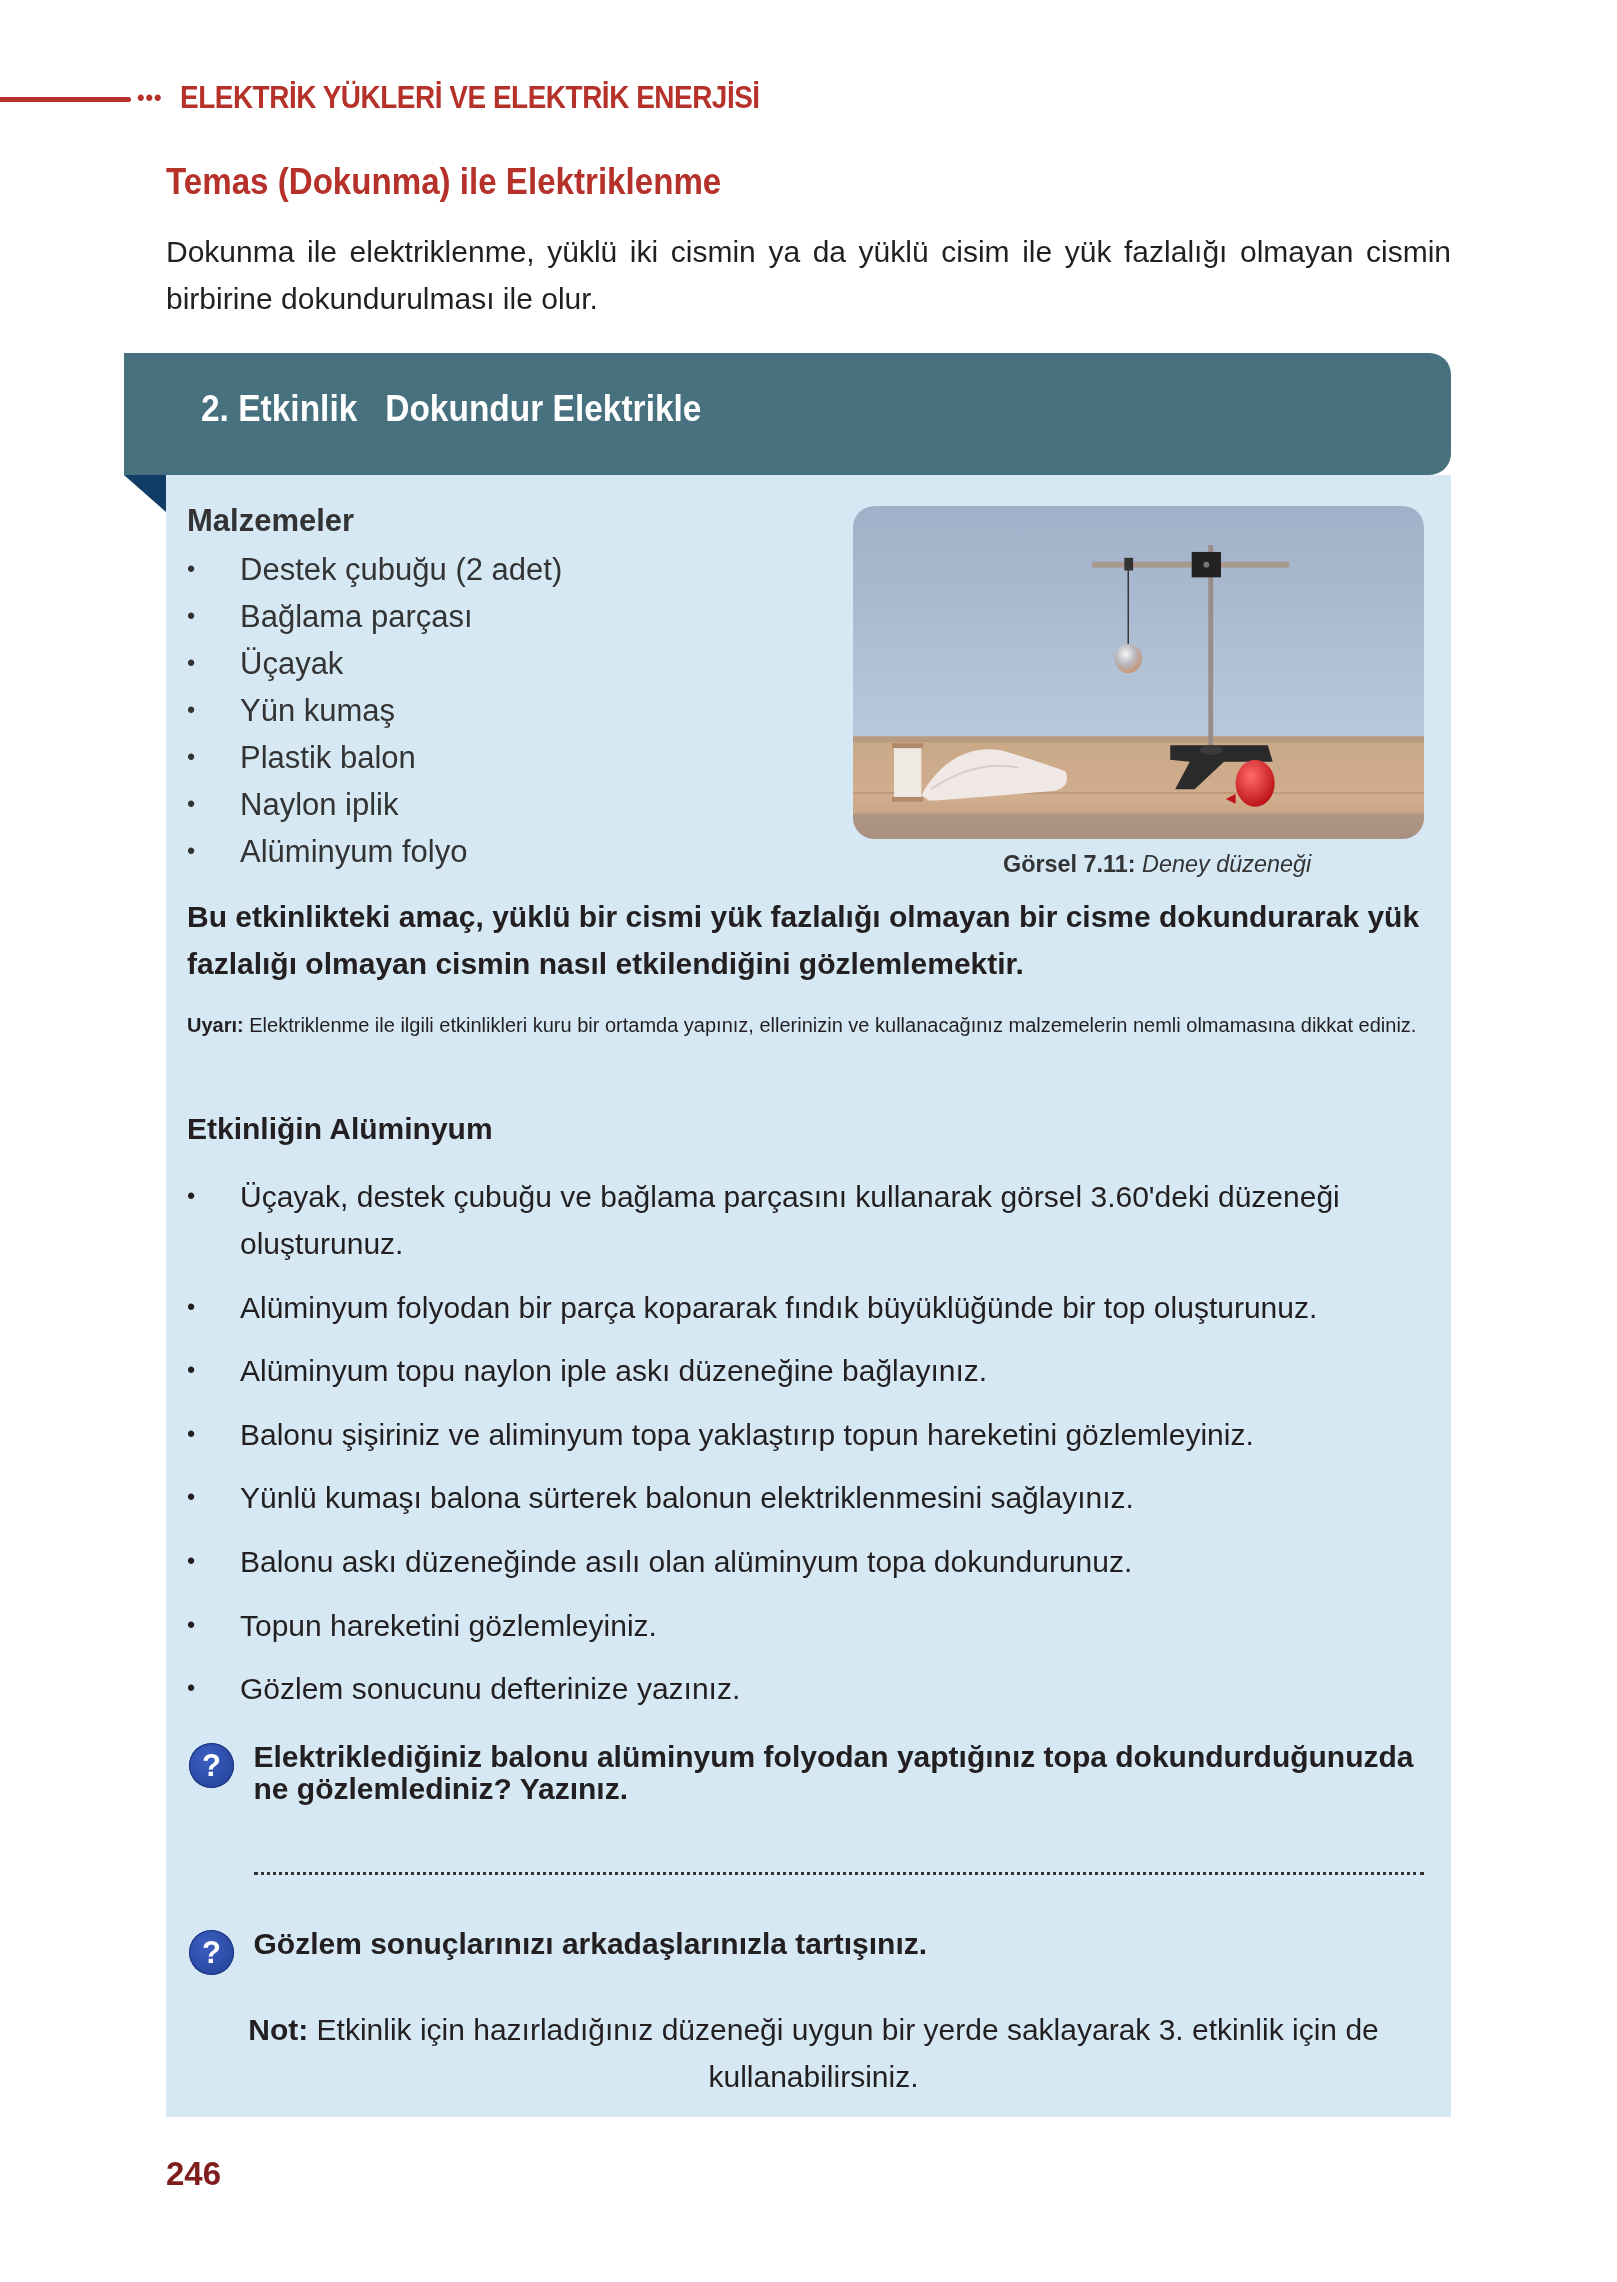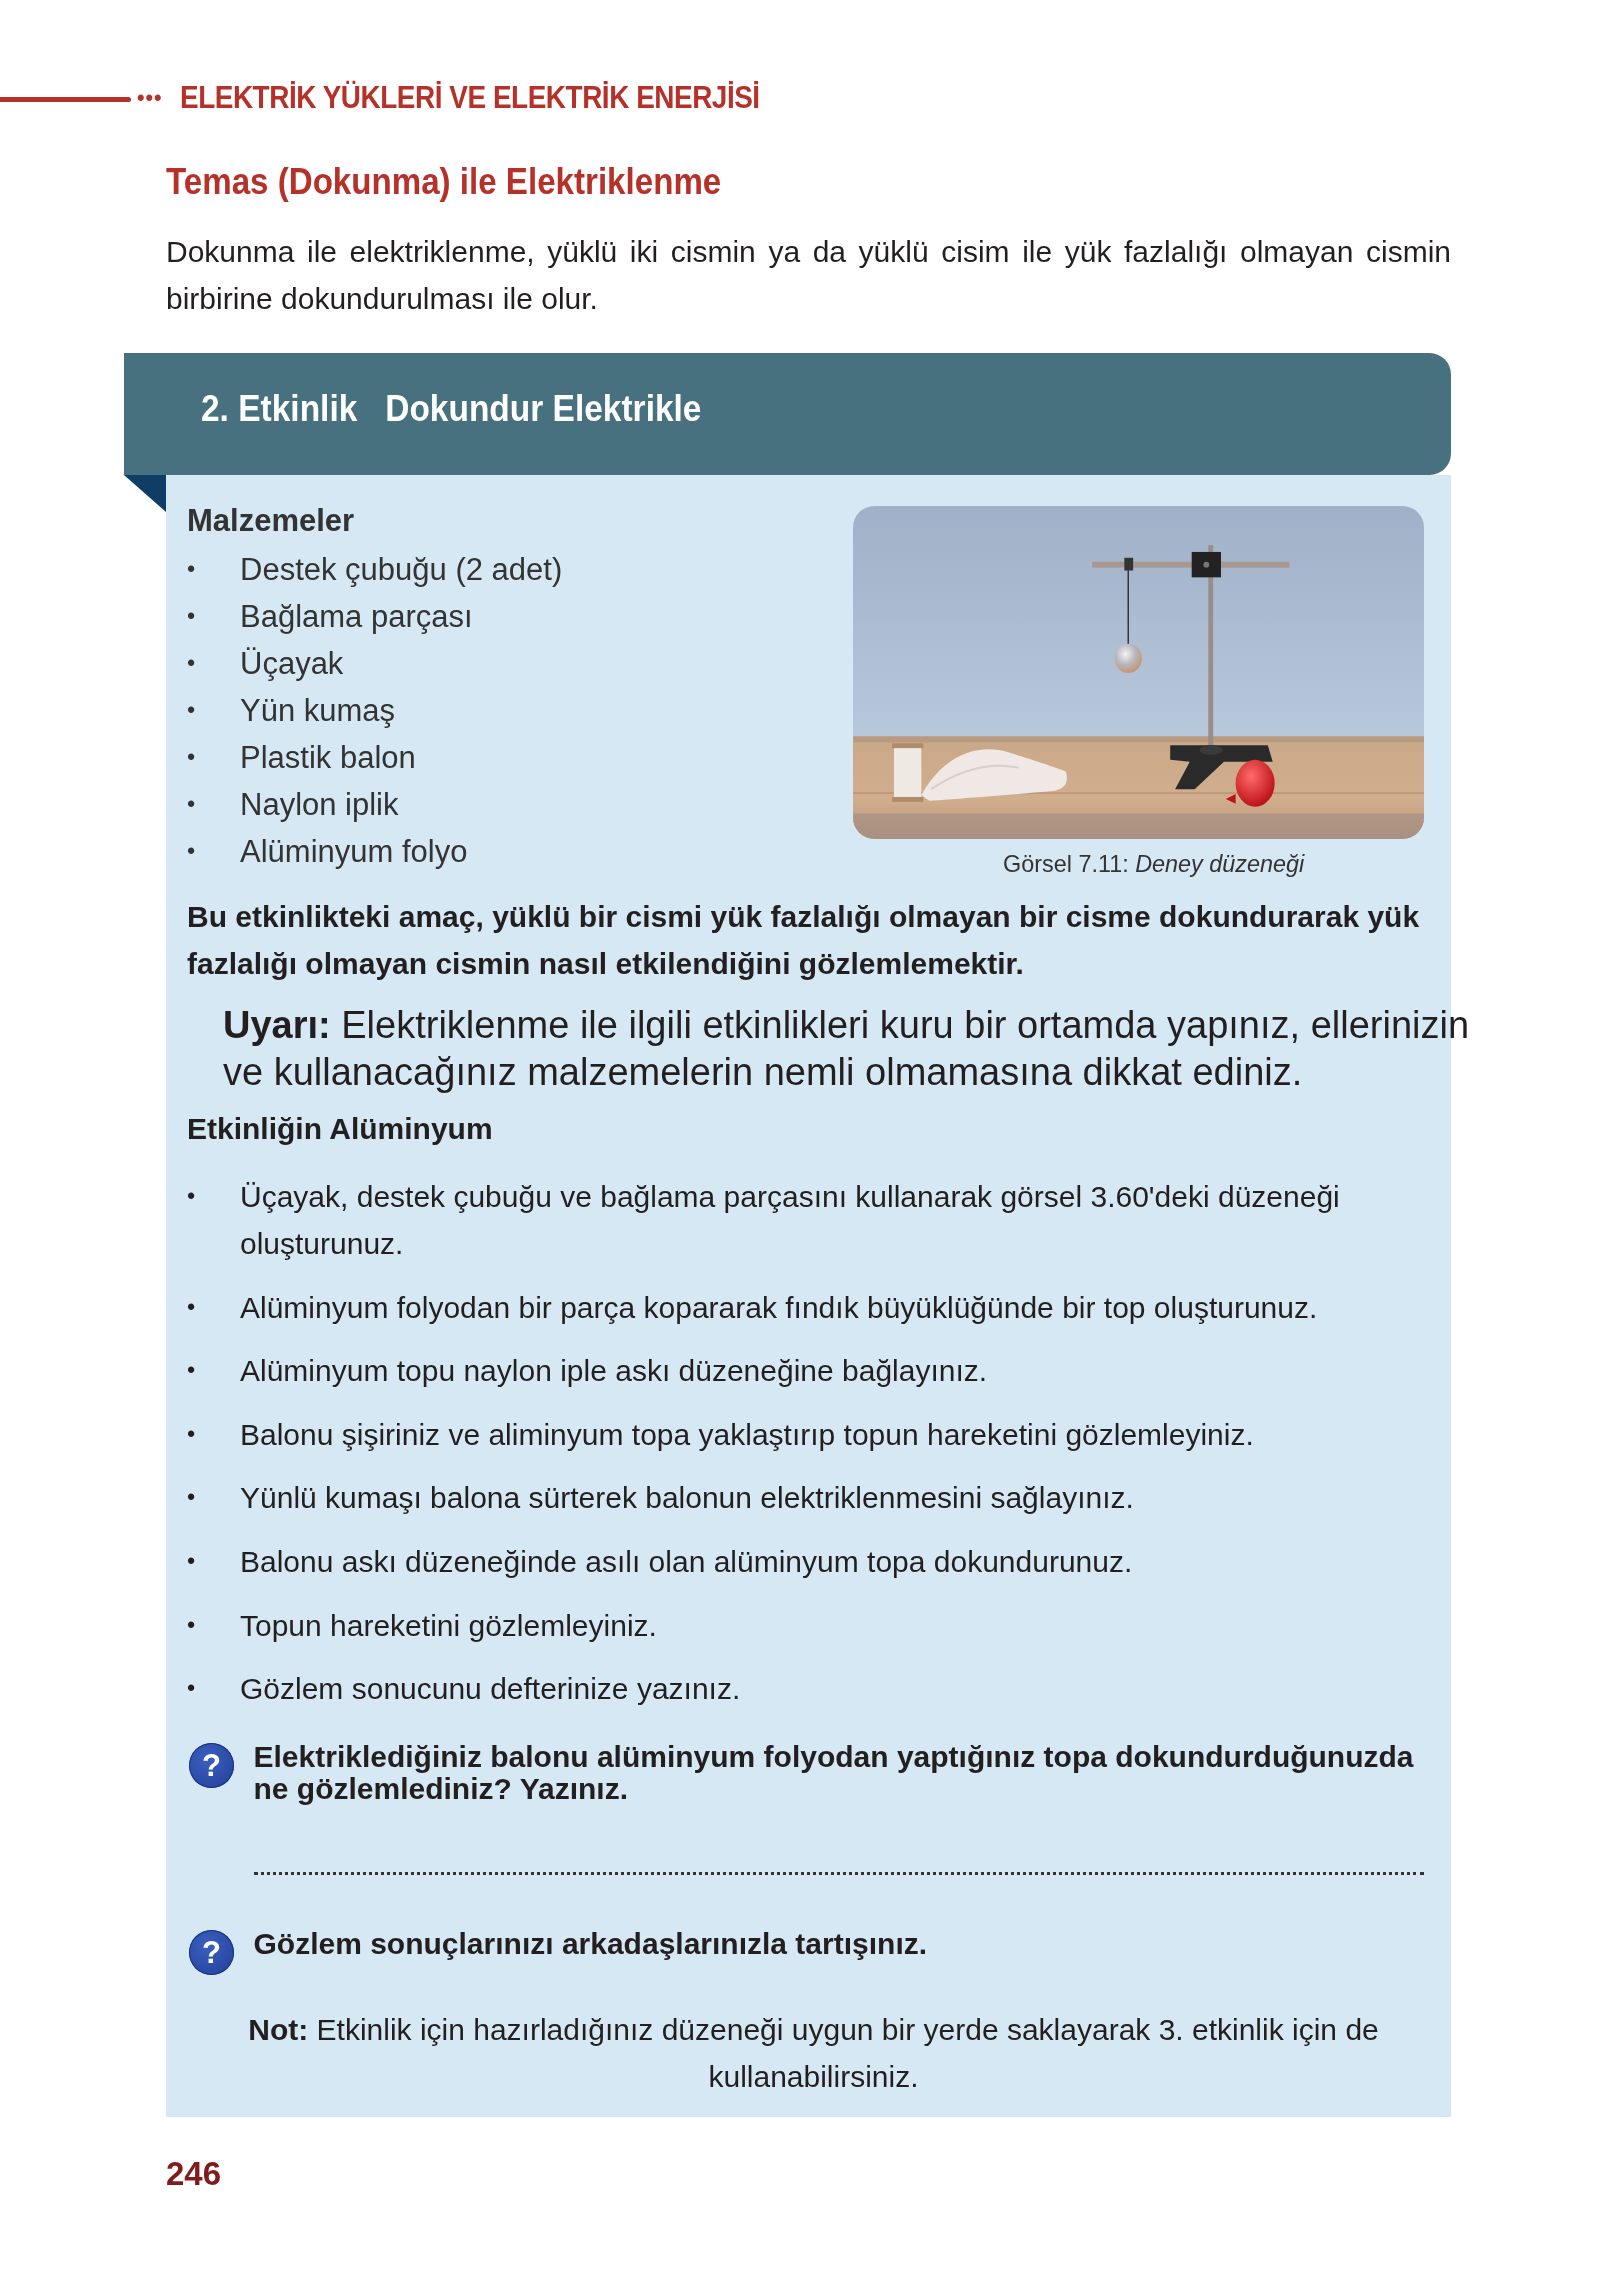--- a/index.html
+++ b/index.html
@@ -23,25 +23,25 @@
   .banner-text { left: 201px; top: 388px; font-size: 36px; font-weight: bold; color: #ffffff; white-space: pre; transform: scaleX(0.93); transform-origin: left; }
   .fold { left: 124px; top: 475px; width: 0; height: 0; border-top: 37px solid #0f3d66; border-left: 42px solid transparent; }
 
   .mat-head { left: 187px; top: 503px; font-size: 31px; font-weight: bold; color: #333; }
   .mat-list { left: 187px; top: 546px; margin: 0; padding: 0; list-style: none; }
   .mat-list li { height: 47px; font-size: 31px; line-height: 47px; display: flex; color: #333; }
   .bullet { width: 53px; flex: none; font-size: 23.4px; }
 
   .photo { left: 853px; top: 506px; width: 571px; height: 333px; border-radius: 21.5px; overflow: hidden; }
   .caption { left: 1003px; top: 851px; font-size: 23.4px; color: #333; white-space: nowrap; }
-  .caption b { font-weight: normal; margin-top: 21px; }
+  .caption b { font-weight: bold; margin-top: 21px; }
   .caption i { font-style: italic; }
 
   .aim { left: 187px; top: 893px; width: 1253px; font-size: 30px; line-height: 47px; font-weight: bold; transform-origin: left; }
-  .warn { left: 187px; top: 1002px; width: 1253px; font-size: 38px; line-height: 47px; margin-left: 36px; }
+  .warn { left: 187px; top: 1002px; width: 1253px; font-size: 20px; line-height: 47px; }
   .warn b { font-weight: bold; }
   .steps-head { left: 187px; top: 1112px; font-size: 30px; font-weight: bold; }
 
   .steps { left: 187px; top: 1173px; width: 1258px; margin: 0; padding: 0; list-style: none; }
   .steps li { display: flex; font-size: 30px; line-height: 47px; margin-bottom: 16.6px; }
   .steps li .txt { flex: 1; }
 
   .q { display: flex; align-items: flex-start; }
   .q-icon { width: 45px; height: 45px; border-radius: 50%; background: radial-gradient(circle at 40% 35%, #3b5fc0, #223f95); color: #fff; font-weight: bold; font-size: 31px; line-height: 45px; text-align: center; flex: none; margin-top: 2px; box-shadow: 0 0 0 1px #1a3380 inset; }
   .q1 { left: 189px; top: 1741px; width: 1258px; }

